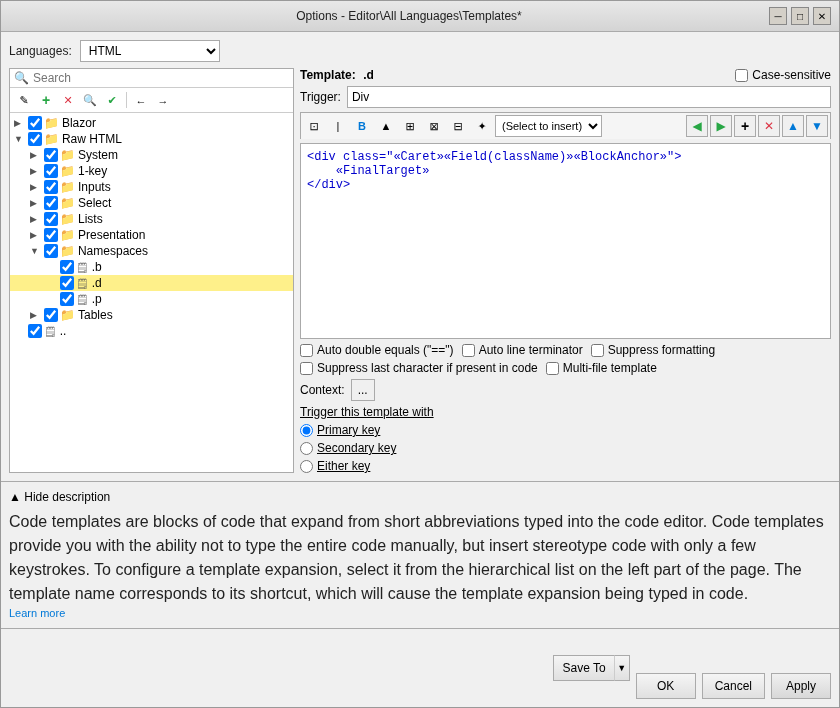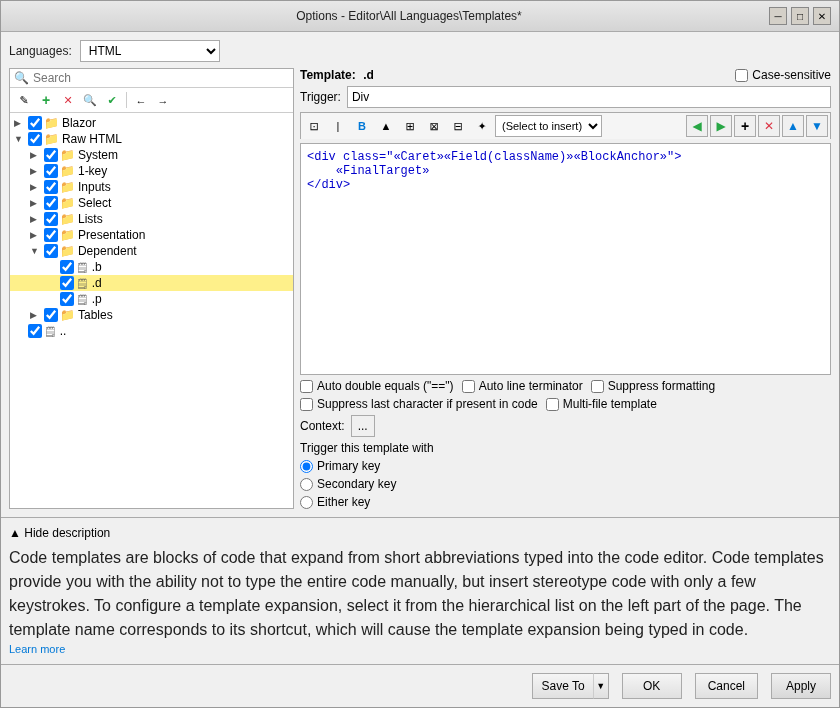--- a/index.html
+++ b/index.html
@@ -290,20 +290,21 @@
       justify-content: center;
     }
     .trigger-section {
       display: flex;
       gap: 12px;
     }
     .trigger-left {
       display: flex;
       flex-direction: column;
       gap: 4px;
+      text-decoration: underline;
     }
     .trigger-title { font-size: 12px; font-weight: normal; }
     .radio-label {
       display: flex;
       align-items: center;
       gap: 4px;
       font-size: 12px;
       cursor: pointer;
     }
     .dependent-ns {
@@ -343,31 +344,32 @@
       font-size: 11px;
       cursor: pointer;
     }
     
     .footer {
       border-top: 1px solid #aaa;
       padding: 8px;
       display: flex;
       align-items: center;
       justify-content: flex-end;
-      gap: 13px;
+      gap: 6px;
       background: #f0f0f0;
     }
     .footer-btn {
       height: 26px;
       min-width: 60px;
       border: 1px solid #aaa;
       background: linear-gradient(to bottom, #f5f5f5, #e0e0e0);
       font-size: 12px;
       cursor: pointer;
       padding: 0 12px;
+      margin-top: 36px;
     }
     .save-to-btn {
       display: flex;
       align-items: center;
     }
     .save-to-main {
       height: 26px;
       border: 1px solid #aaa;
       border-right: none;
       background: linear-gradient(to bottom, #f5f5f5, #e0e0e0);
@@ -501,21 +503,21 @@
             <input type="checkbox" class="tree-checkbox" checked="" style="">
             <span class="tree-icon folder-icon">📁</span>
             <span class="tree-label">Presentation</span>
           </div>
 
           <div class="tree-item">
             <span class="tree-indent" style="width:20px"></span>
             <span class="tree-arrow">▼</span>
             <input type="checkbox" class="tree-checkbox" checked="" style="">
             <span class="tree-icon folder-icon">📁</span>
-            <span class="tree-label">Dependent</span>
+            <span class="tree-label">Namespaces</span>
           </div>
 
           <div class="tree-item">
             <span class="tree-indent" style="width:36px"></span>
             <span class="tree-arrow" style="width:14px"></span>
             <input type="checkbox" class="tree-checkbox" checked="" style="">
             <span class="tree-icon template-icon">🗒</span>
             <span class="tree-label">.b</span>
           </div>
 

